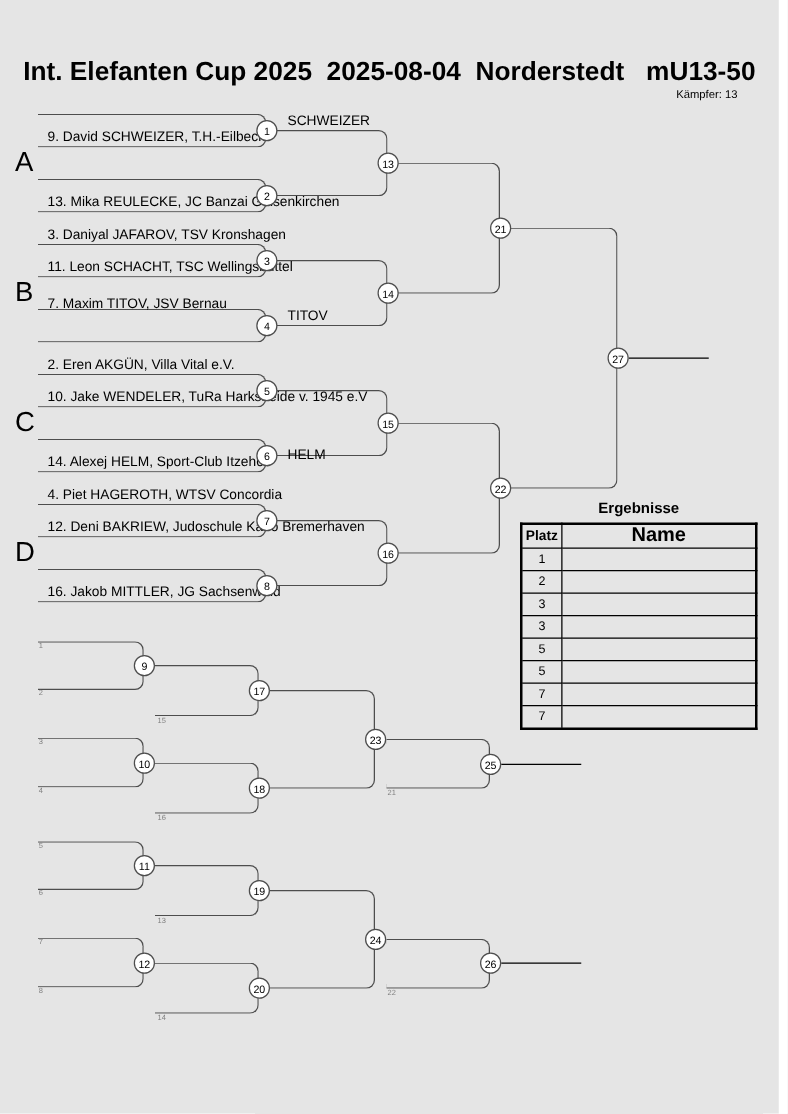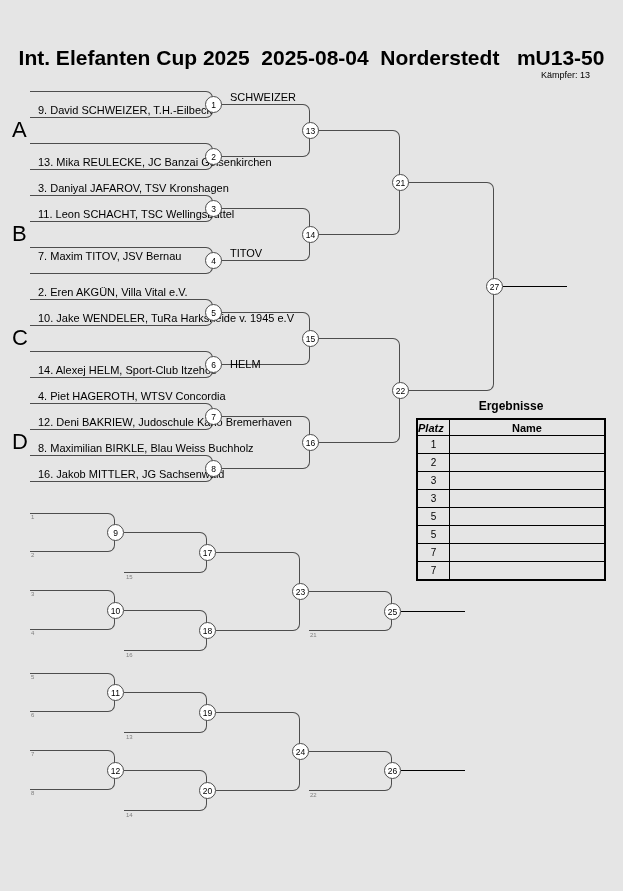--- a/index.html
+++ b/index.html
@@ -16,22 +16,22 @@
   .winner { position:absolute; font-size:11px; white-space:nowrap; }
   .circle { position:absolute; width:17px; height:17px; box-sizing:border-box;
             border:1.5px solid #4d4d4d; border-radius:50%; background:#fff;
             display:flex; align-items:center; justify-content:center; font-size:8.5px; }
   .ref { position:absolute; font-size:6px; color:#808080; line-height:6px; }
   .results-title { position:absolute; left:416px; top:399px; width:190px;
                    text-align:center; font-size:12px; font-weight:bold; }
   table.results { position:absolute; left:416px; top:418px; width:190px;
                   border-collapse:collapse; border:2px solid #000; table-layout:fixed; }
   table.results th, table.results td { border:1px solid #000; padding:0; }
-  th.platz-h { width:31px; font-size:11px; text-align:left; padding-left:4px; height:15px;font-style:italic; }
-  th.name-h  { font-size:11px; text-align:center; height:15px; }
+  th.platz-h { width:31px; font-size:11px; text-align:center; padding-left:4px; height:15px; }
+  th.name-h  { font-size:16px; text-align:center; height:15px; }
   td.platz { font-size:10px; text-align:center; height:17px; }
   td.name  { font-size:10px; height:17px; }
 </style>
 </head>
 <body>
 
 <div class="page">
 
   <div class="title">Int. Elefanten Cup 2025  2025-08-04  Norderstedt   mU13-50</div>
   <div class="fighters">Kämpfer: 13</div>
@@ -59,29 +59,28 @@
   <div class="conn" style="left:310px;top:338px;width:90px;height:105px"></div>
 
   <div class="conn" style="left:400px;top:182px;width:94px;height:209px"></div>
   <div class="hline" style="left:503px;top:286px;width:64px"></div>
 
   <div class="slot" style="left:38px;top:78px"></div>
   <div class="slot" style="left:38px;top:104px">9. David SCHWEIZER, T.H.-Eilbeck</div>
   <div class="slot" style="left:38px;top:156px">13. Mika REULECKE, JC Banzai Gelsenkirchen</div>
   <div class="slot" style="left:38px;top:182px">3. Daniyal JAFAROV, TSV Kronshagen</div>
   <div class="slot" style="left:38px;top:208px">11. Leon SCHACHT, TSC Wellingsbüttel</div>
-  <div class="slot" style="left:38px;top:250px">7. Maxim TITOV, JSV Bernau</div>
+  <div class="slot" style="left:38px;top:237px">7. Maxim TITOV, JSV Bernau</div>
   <div class="slot" style="left:38px;top:260px"></div>
   <div class="slot" style="left:38px;top:286px">2. Eren AKGÜN, Villa Vital e.V.</div>
   <div class="slot" style="left:38px;top:312px">10. Jake WENDELER, TuRa Harksheide v. 1945 e.V</div>
   <div class="slot" style="left:38px;top:338px"></div>
   <div class="slot" style="left:38px;top:364px">14. Alexej HELM, Sport-Club Itzehoe</div>
   <div class="slot" style="left:38px;top:390px">4. Piet HAGEROTH, WTSV Concordia</div>
   <div class="slot" style="left:38px;top:416px">12. Deni BAKRIEW, Judoschule Kano Bremerhaven</div>
-  <div class="slot" style="left:38px;top:442px">8. Maximilian BIRKLE, Blau Weiss Buchholz</div>
   <div class="slot" style="left:38px;top:468px">16. Jakob MITTLER, JG Sachsenwald</div>
 
   <div class="winner" style="left:230px;top:91px">SCHWEIZER</div>
   <div class="winner" style="left:230px;top:247px">TITOV</div>
   <div class="winner" style="left:230px;top:358px">HELM</div>
 
   <div class="conn" style="left:30px;top:513px;width:85px;height:39px"></div>
   <div class="conn" style="left:30px;top:590px;width:85px;height:40px"></div>
   <div class="conn" style="left:30px;top:673px;width:85px;height:39px"></div>
   <div class="conn" style="left:30px;top:750px;width:85px;height:40px"></div>

